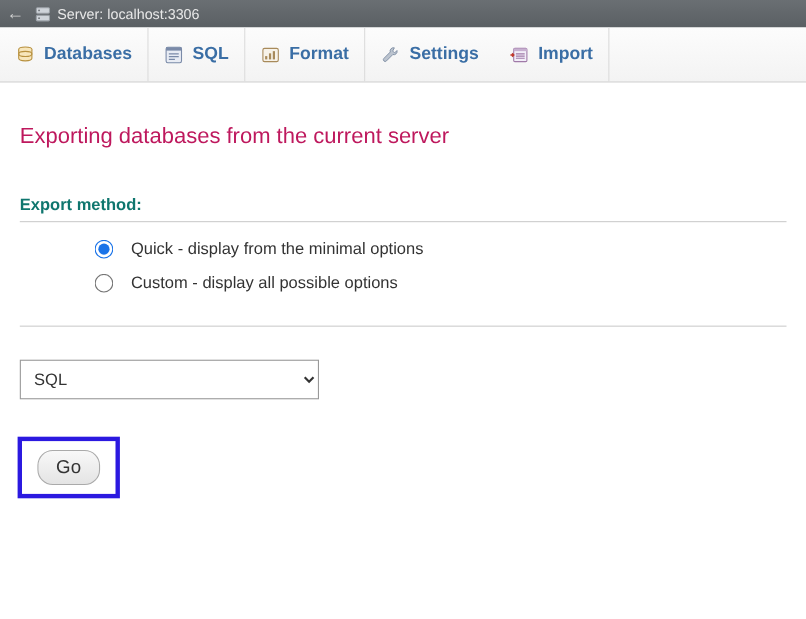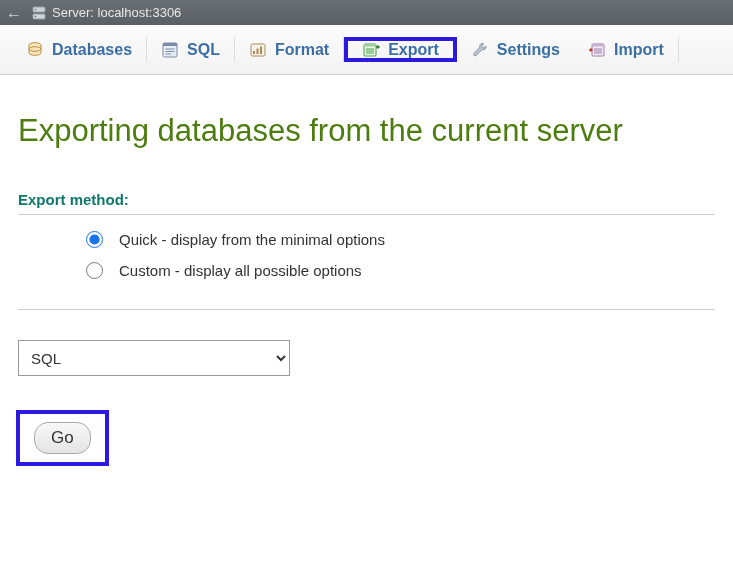--- a/index.html
+++ b/index.html
@@ -33,21 +33,21 @@
     }
     .server-icon svg { vertical-align: middle; }
     .topbar-text { color: #e8e8e8; text-align: center; }
 
     .tabbar {
       display: flex;
       align-items: flex-end;
       border-bottom: 1px solid #d0d0d0;
       background: linear-gradient(to bottom, #fcfcfc, #f3f3f3);
       height: 50px;
-      padding: 12px;
+      padding: 0;
     }
     .tab {
       display: flex;
       align-items: center;
       padding: 0 14px;
       height: 100%;
       cursor: pointer;
       border-right: 1px solid #dcdcdc;
     }
     .tab:first-child { border-left: none; }
@@ -63,23 +63,23 @@
     }
     .tab-icon svg { display: block; }
     .highlight-export {
       border: 4px solid #2b19e0;
     }
 
     .page {
       padding: 22px 18px;
     }
     h1.page-title {
-      font-size: 31px;
+      font-size: 20px;
       font-weight: 400;
-      color: #4d7c0f;
+      color: #be185d;
       margin-bottom: 42px;
       margin-top: 16px;
     }
     .section-heading {
       font-size: 15px;
       font-weight: 700;
       color: #0f766e;
       margin-bottom: 6px;
     }
     hr.section-rule {
@@ -183,33 +183,20 @@
       <svg width="18" height="18" viewBox="0 0 18 18">
         <rect x="2" y="3" width="14" height="12" rx="1.5" fill="#f7f2e8" stroke="#a88a5a"></rect>
         <rect x="4" y="10" width="2" height="3" fill="#a88a5a"></rect>
         <rect x="7.5" y="7.5" width="2" height="5.5" fill="#a88a5a"></rect>
         <rect x="11" y="5.5" width="2" height="7.5" fill="#a88a5a"></rect>
       </svg>
     </span>
     <span class="tab-label">Format</span>
   </div>
 
-  <div class="tab highlight-export">
-    <span class="tab-icon">
-      <svg width="18" height="18" viewBox="0 0 18 18">
-        <rect x="2" y="3" width="12" height="12" rx="1" fill="#eaf7ea" stroke="#4a9e4a"></rect>
-        <rect x="2" y="3" width="12" height="2.5" fill="#9fd29f"></rect>
-        <line x1="4" y1="8" x2="12" y2="8" stroke="#4a9e4a"></line>
-        <line x1="4" y1="10" x2="12" y2="10" stroke="#4a9e4a"></line>
-        <line x1="4" y1="12" x2="12" y2="12" stroke="#4a9e4a"></line>
-        <path d="M14 6 h3 M15.5 4.5 L17 6 L15.5 7.5" fill="none" stroke="#3a7a3a" stroke-width="1.4"></path>
-      </svg>
-    </span>
-    <span class="tab-label">Export</span>
-  </div>
 
   <div class="tab" style="border-right:none">
     <span class="tab-icon">
       <svg width="18" height="18" viewBox="0 0 18 18">
         <path d="M12.5 2.5 a3 3 0 0 0 -3.7 3.8 L3 12.1 a1.6 1.6 0 1 0 2.3 2.3 l5.8 -5.8 a3 3 0 0 0 3.8 -3.7 l-2.2 2.2 l-1.7 -1.7 z" fill="#bcc4cf" stroke="#7a8aa0" stroke-width="0.8"></path>
       </svg>
     </span>
     <span class="tab-label">Settings</span>
   </div>
 

